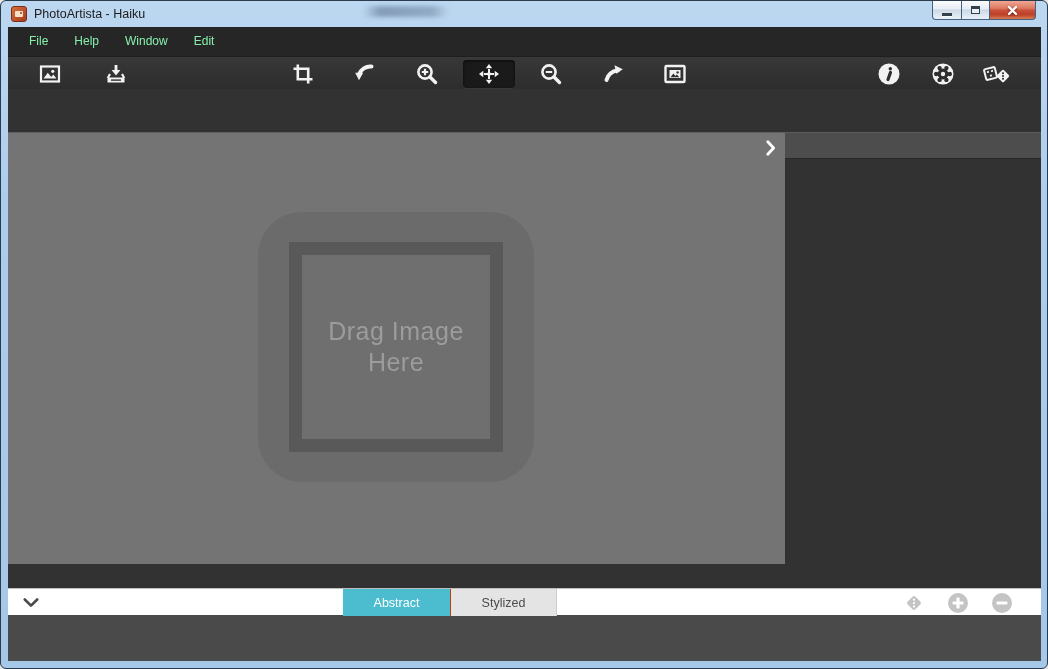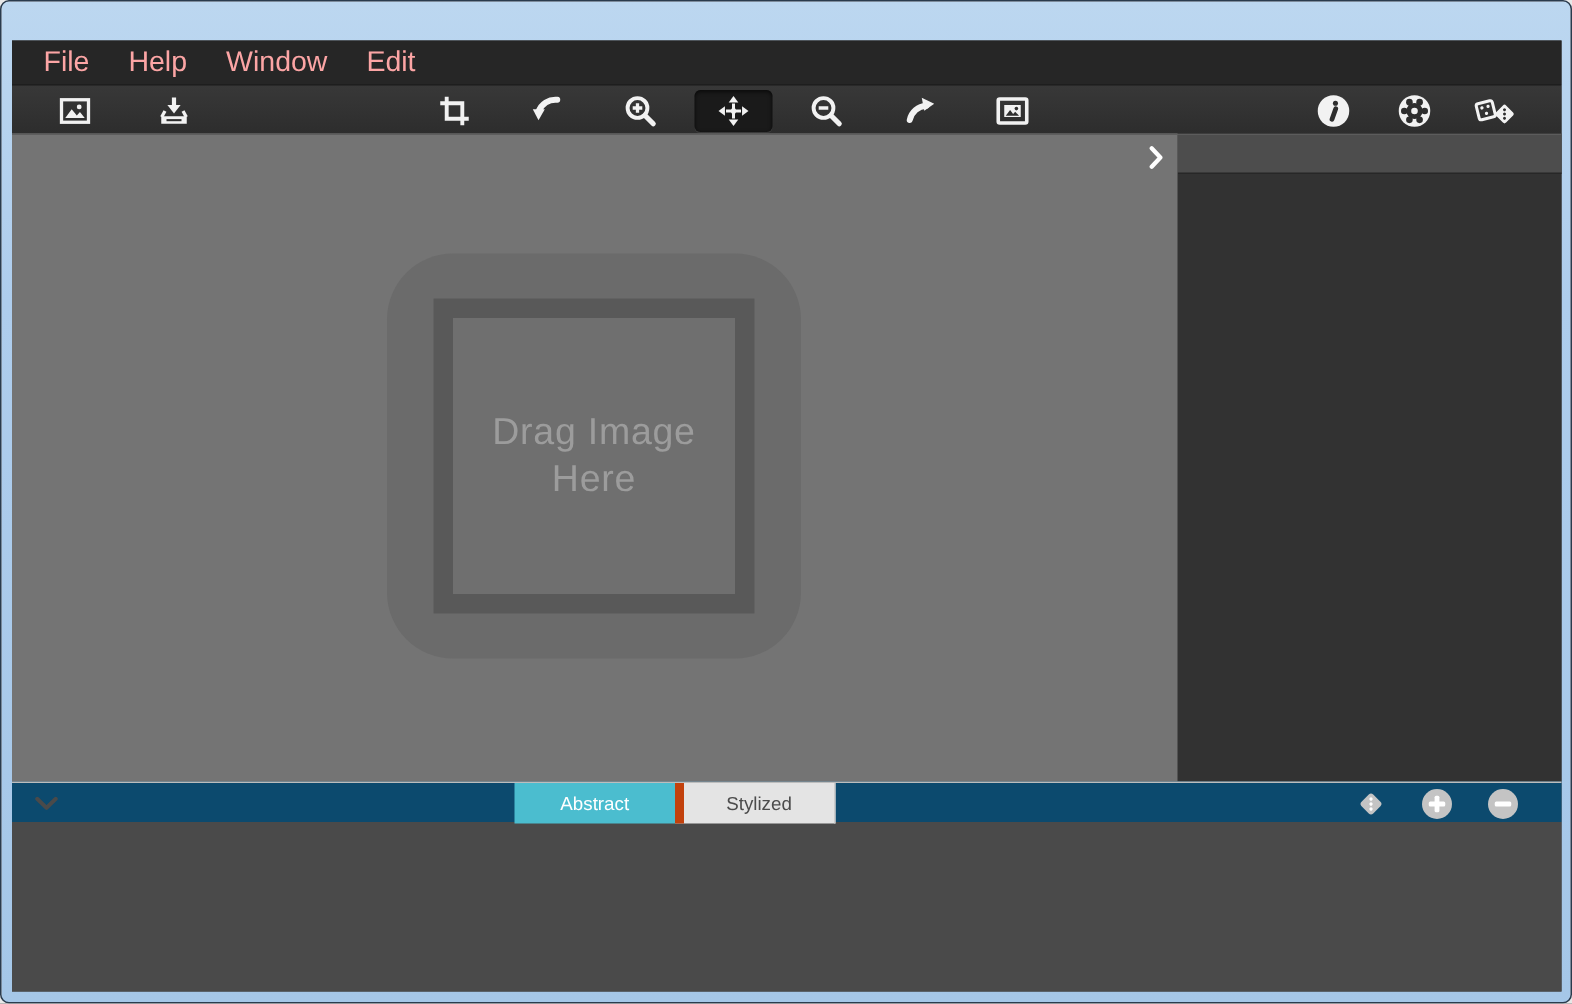--- a/index.html
+++ b/index.html
@@ -26,58 +26,78 @@
   .win-btn.minb{width:30px;border-radius:0 0 0 4px;}
   .win-btn.maxb{width:28px;border-left:none;}
   .win-btn.closeb{width:46px;border-left:none;border-radius:0 0 4px 0;
     background:linear-gradient(180deg,#efa795 0%,#dd7a60 40%,#c94f38 52%,#bb4129 75%,#d87a52 100%);}
   .glyph-min{width:10px;height:3px;background:#33404d;margin-top:8px;box-shadow:0 1px 0 rgba(255,255,255,.7);}
   .glyph-max{width:9px;height:8px;border:1px solid #33404d;border-top:3px solid #33404d;background:rgba(255,255,255,.5);}
   
   .content{position:absolute;left:7px;top:26px;width:1033px;bottom:7px;display:flex;flex-direction:column;background:#323232;}
   
   .menubar{height:29px;background:#262626;display:flex;align-items:center;padding-left:8px;flex:0 0 auto;}
-  .menu-item{color:#fca5a5;font-size:19px;padding:0 13px;line-height:29px;cursor:default;}
+  .menu-item{color:#86efac;font-size:12px;padding:0 13px;line-height:29px;cursor:default;}
   
   .toolbar{height:33px;background:linear-gradient(180deg,#383838,#2d2d2d);border-top:1px solid #1e1e1e;position:relative;flex:0 0 auto;}
   .tool-group{position:absolute;top:2px;height:29px;display:flex;align-items:center;}
   .tg-left{left:16px;gap:14px;}
   .tg-center{left:269px;gap:10px;}
   .tg-right{right:22px;gap:10px;}
   .tool-btn{width:52px;height:28px;display:flex;align-items:center;justify-content:center;border-radius:4px;}
   .tg-right .tool-btn{width:44px;}
   .tool-btn.selected{background:#1a1a1a;box-shadow:inset 0 1px 3px rgba(0,0,0,.7),0 1px 0 rgba(255,255,255,.06);}
   .tool-btn svg{display:block;}
   
-  .main{flex:0 0 auto;height:432px;display:flex;}
+  .main{flex:0 0 auto;height:432px;display:flex;margin-top:43px;}
   .canvas{width:777px;height:100%;background:#747474;position:relative;border-top:1px solid #5e5e5e;}
   .panel-toggle{position:absolute;right:7px;top:6px;width:14px;height:18px;display:flex;align-items:center;justify-content:center;cursor:pointer;}
   .dropzone{position:absolute;left:250px;top:79px;width:276px;height:270px;background:#6b6b6b;border-radius:44px;}
   .dz-frame{position:absolute;left:31px;top:30px;width:214px;height:210px;border:13px solid #595959;background:#6f6f6f;
     display:flex;align-items:center;justify-content:center;}
   .dz-text{width:160px;text-align:center;font-size:25px;line-height:1.25;color:#9c9c9c;letter-spacing:.5px;}
   .side-panel{flex:1;background:#323232;display:flex;flex-direction:column;}
   .side-panel-header{height:27px;background:#4d4d4d;border-top:1px solid #5c5c5c;border-bottom:1px solid #272727;}
   
-  .tabbar{height:27px;background:#0c4a6e;border-top:1px solid #bdbdbd;position:relative;flex:0 0 auto;}
+  .tabbar{height:27px;background:#ffffff;border-top:1px solid #bdbdbd;position:relative;flex:0 0 auto;margin-top:24px;}
   .tab-collapse{position:absolute;left:13px;top:7px;width:20px;height:14px;display:flex;align-items:center;justify-content:center;cursor:pointer;}
   .tabs{position:absolute;left:335px;top:0;height:27px;display:flex;}
   .tab{width:107px;height:27px;display:flex;align-items:center;justify-content:center;font-size:12.5px;cursor:pointer;}
   .tab.selected{background:#4bbdcf;color:#ffffff;}
-  .tab.unselected{background:#e4e4e4;color:#4c4c4c;border-left:6px solid #c2410c;border-right:1px solid #cccccc;}
+  .tab.unselected{background:#e4e4e4;color:#4c4c4c;border-left:1px solid #c2410c;border-right:1px solid #cccccc;}
   .tab-controls{position:absolute;right:24px;top:3px;display:flex;align-items:center;gap:14px;}
   .tc-btn{width:30px;height:21px;display:flex;align-items:center;justify-content:center;}
   
   .filmstrip{flex:1;background:#4a4a4a;}
 </style>
 </head>
 <body>
 
 <div class="app">
 
+  <div class="titlebar">
+    <div class="app-icon">
+        <div class="glyph"></div>
+      </div>
+    <div class="title-text">PhotoArtista - Haiku</div>
+    <div class="title-smudge"></div>
+    <div class="win-controls">
+      <div class="win-btn minb">
+        <span class="glyph-min"></span>
+      </div>
+      <div class="win-btn maxb">
+        <span class="glyph-max"></span>
+      </div>
+      <div class="win-btn closeb">
+        <svg width="11" height="11" viewBox="0 0 11 11">
+          <path d="M2 2 L9 9 M9 2 L2 9" stroke="#ffffff" stroke-width="2.4" stroke-linecap="round" style="filter:drop-shadow(0 1px 1px rgba(60,0,0,.6))"></path>
+        </svg>
+      </div>
+    </div>
+  </div>
 
   <div class="content">
 
     <div class="menubar">
       <span class="menu-item">File</span>
       <span class="menu-item">Help</span>
       <span class="menu-item">Window</span>
       <span class="menu-item">Edit</span>
     </div>
 

